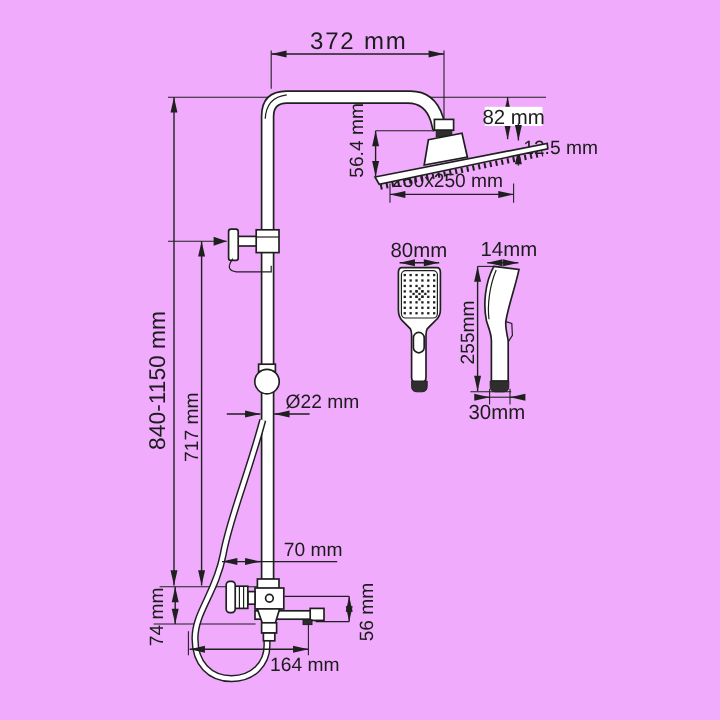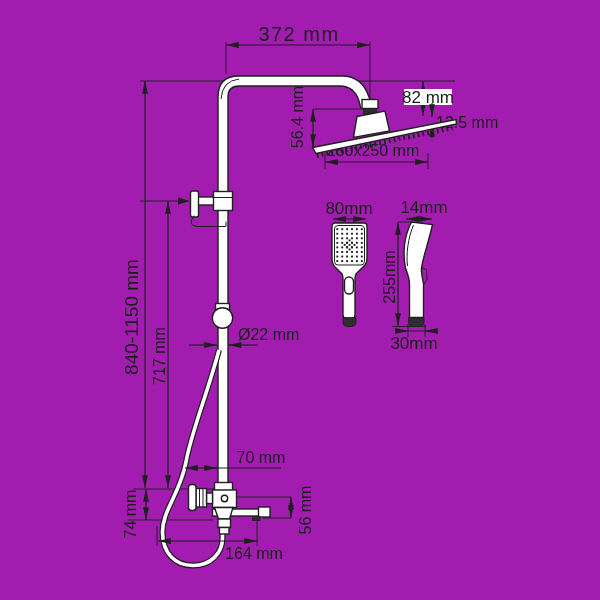--- a/index.html
+++ b/index.html
@@ -1,16 +1,16 @@
 <!DOCTYPE html>
 <html><head>
 <meta charset="utf-8">
 <style>
   html,body{margin:0;padding:0;background:#fff;}
-  .stage{position:relative;width:600px;height:600px;background:#a21caf;overflow:hidden;
+  .stage{position:relative;width:600px;height:600px;background:#f0abfc;overflow:hidden;
          font-family:"Liberation Sans", sans-serif;}
   svg text{fill:#1c1c1c;font-family:"Liberation Sans", sans-serif;font-size:16px;}
   .ln{stroke:#1f1f1f;fill:none;stroke-width:1.15;}
   .thin{stroke:#1f1f1f;fill:none;stroke-width:0.9;}
   .hw{stroke:#1f1f1f;fill:#ffffff;stroke-width:1.4;}
   .hwthin{stroke:#1f1f1f;fill:none;stroke-width:1;}
   .dk{fill:#2e2e2e;stroke:#1f1f1f;stroke-width:0.8;}
   .t19{font-size:19px;}
   .t20{font-size:20px;letter-spacing:1.5px;}
   .t17{font-size:17px;}

